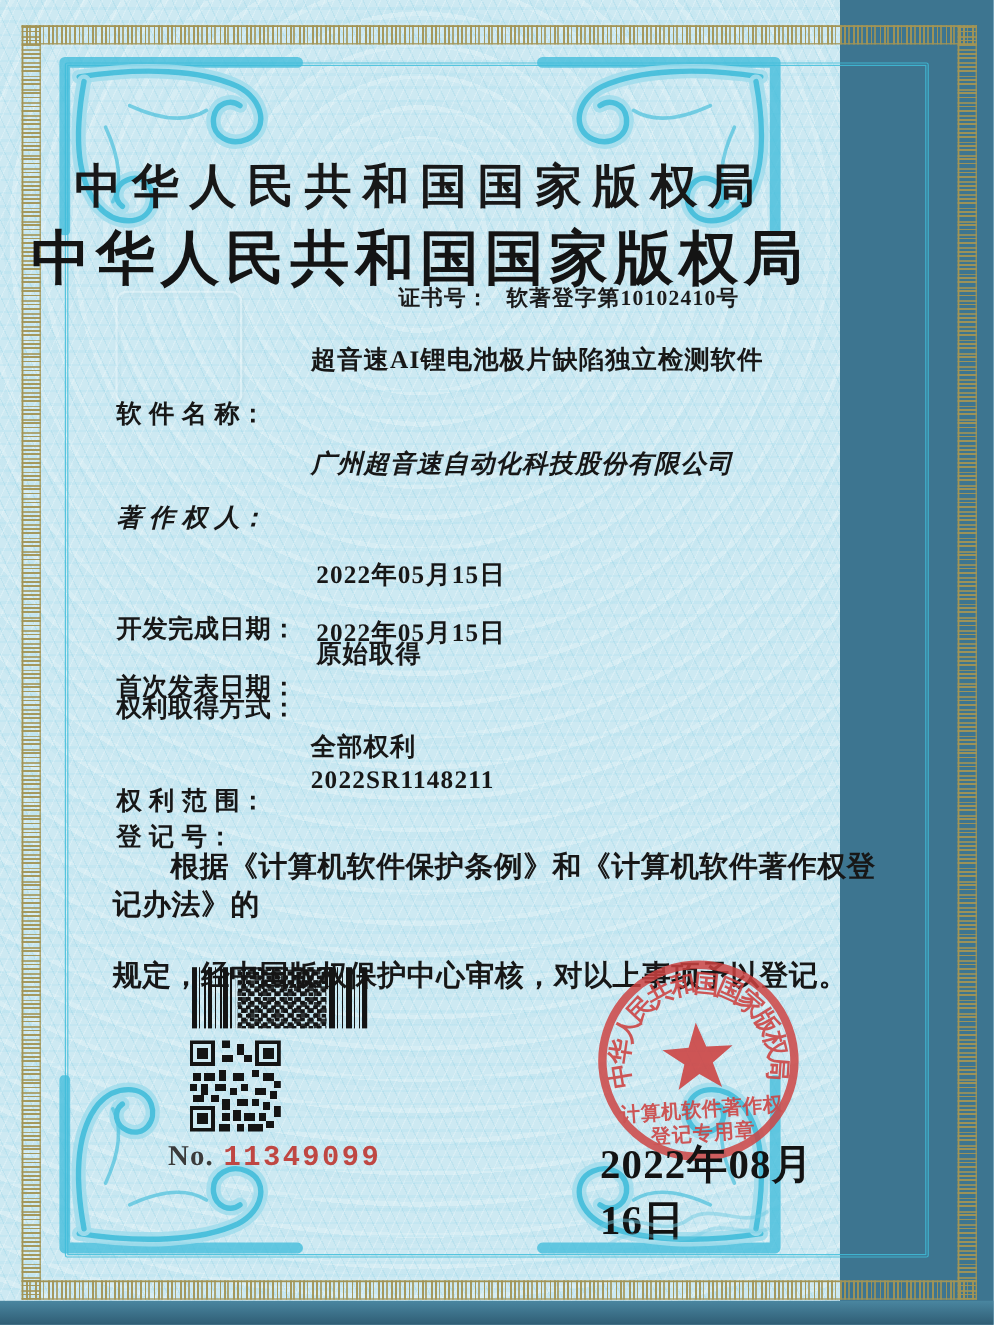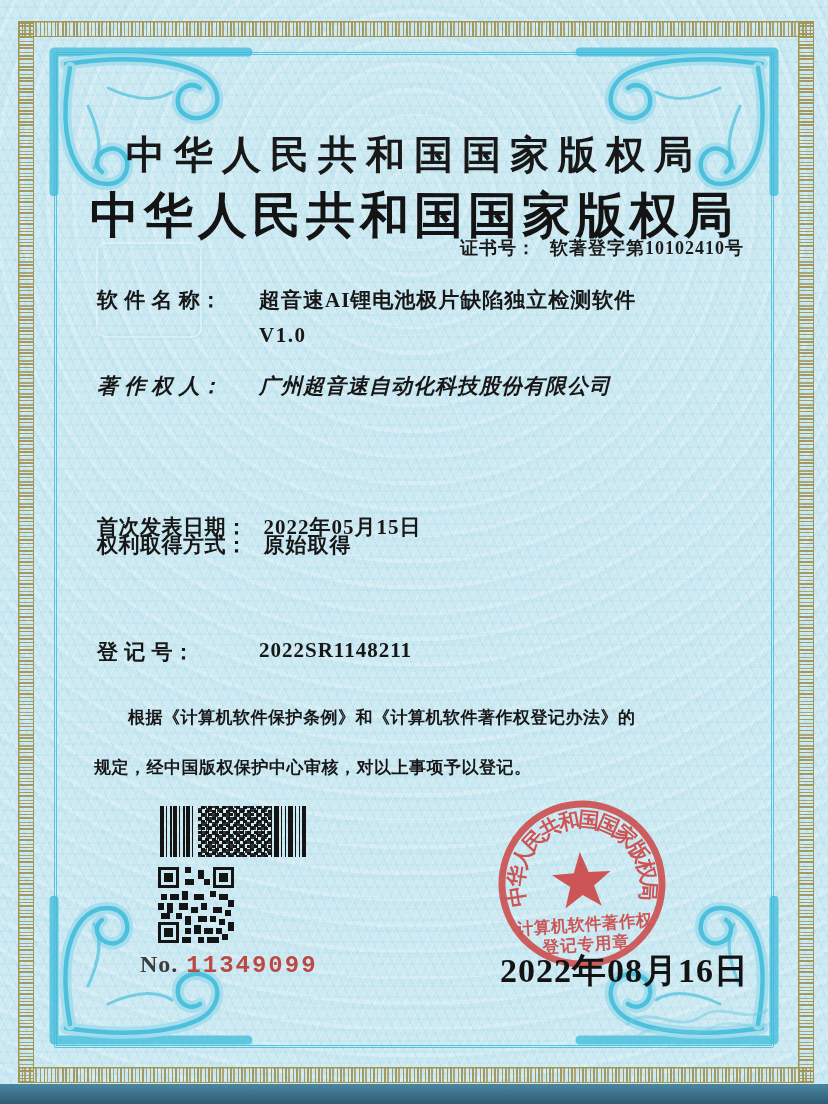--- a/index.html
+++ b/index.html
@@ -7,21 +7,21 @@
   body {
     font-family: "Liberation Serif", "DejaVu Serif", serif;
     background: #3d7590;
     position: relative;
   }
   .photo-edge-bottom {
     position: absolute; left: 0; bottom: 0; width: 100%; height: 20px;
     background: linear-gradient(#4a86a0, #2f5d74);
   }
   .cert {
-    position: absolute; left: 0; top: 0; width: 828px; height: 1086px;
+    position: absolute; left: 0; top: 0; width: 700px; height: 1086px;
     background-color: #cde9f2;
     background-image:
       repeating-linear-gradient(115deg, rgba(255,255,255,0.22) 0 1px, rgba(255,255,255,0) 1px 7px),
       repeating-linear-gradient(245deg, rgba(106,193,219,0.16) 0 1px, rgba(255,255,255,0) 1px 9px),
       repeating-linear-gradient(0deg, rgba(170,222,238,0.25) 0 2px, rgba(255,255,255,0) 2px 11px),
       repeating-radial-gradient(circle at 50% 18%, rgba(255,255,255,0.18) 0 4px, rgba(160,215,232,0.12) 4px 9px, rgba(255,255,255,0) 9px 26px);
   }
   
   .gk { position: absolute; }
   .gk-h {
@@ -70,26 +70,26 @@
     position: absolute; left: 0; top: 183px; width: 100%;
     text-align: center; font-size: 49px; font-weight: 700; color: #141414;
     letter-spacing: 5px;
   }
   .cert-no {
     position: absolute; top: 236px; right: 84px;
     font-size: 18px; font-weight: 700; color: #1b1b1b; letter-spacing: 1px;
   }
   .cert-no .gap { display: inline-block; width: 14px; }
   .row { position: absolute; left: 97px; font-size: 21px; font-weight: 700; color: #171717; }
-  .row .lbl { display: inline-block; min-width: 146px; letter-spacing: 0.5px; vertical-align: top; }
+  .row .lbl { display: inline-block; min-width: 146px; letter-spacing: 0.5px; vertical-align: top; margin-top: 45px; }
   .row .val { display: inline-block; margin-left: 16px; letter-spacing: 1px; vertical-align: top; }
   .row .val .v2 { display: block; margin-top: 9px; letter-spacing: 1.5px; }
   .r0 { top: 286px; } .r1 { top: 372px; font-style: italic; } .r2 { top: 465px; }
   .r3 { top: 513px; } .r4 { top: 531px; } .r5 { top: 608px; } .r6 { top: 638px; }
-  .statement { position: absolute; left: 94px; width: 648px; top: 706px; font-size: 17px; font-weight: 700; color: #171717; letter-spacing: 0.5px; }
+  .statement { position: absolute; left: 94px; width: 648px; top: 706px; font-size: 24px; font-weight: 700; color: #171717; letter-spacing: 0.5px; }
   .statement .s-line1 { display: block; text-indent: 2em; }
   .statement .s-line2 { display: block; margin-top: 27px; }
   
   .barcode { position: absolute; left: 160px; top: 806px; width: 146px; height: 51px; display: flex; }
   .bc-left {
     width: 36px; height: 100%;
     background: repeating-linear-gradient(90deg, #141414 0 4px, rgba(0,0,0,0) 4px 6px, #141414 6px 7px, rgba(0,0,0,0) 7px 10px, #141414 10px 12px, rgba(0,0,0,0) 12px 13px);
   }
   .bc-mid {
     flex: 1; height: 100%; margin: 0 2px;
@@ -173,30 +173,36 @@
 
   <div class="emboss"></div>
 
   <div class="authority">中华人民共和国国家版权局</div>
   <div class="cert-title">中华人民共和国国家版权局</div>
   <div class="cert-no">
     <span>证书号：</span><span class="gap"></span><span>软著登字第10102410号</span>
   </div>
 
   <div class="row r0">
-    <span class="lbl">软  件  名  称：</span><span class="val"><span>超音速AI锂电池极片缺陷独立检测软件</span><span class="v2">V1.0</span></span>
+    <span class="lbl">软  件  名  称：</span><span class="val"><span>超音速AI锂电池极片缺陷独立检测软件</span></span>
   </div>
   <div class="row r1">
     <span class="lbl">著  作  权  人：</span><span class="val">广州超音速自动化科技股份有限公司</span>
   </div>
+  <div class="row r2">
+    <span class="lbl">开发完成日期：</span><span class="val">2022年05月15日</span>
+  </div>
   <div class="row r3">
     <span class="lbl">首次发表日期：</span><span class="val">2022年05月15日</span>
   </div>
   <div class="row r4">
     <span class="lbl">权利取得方式：</span><span class="val">原始取得</span>
+  </div>
+  <div class="row r5">
+    <span class="lbl">权  利  范  围：</span><span class="val">全部权利</span>
   </div>
   <div class="row r6">
     <span class="lbl">登    记    号：</span><span class="val">2022SR1148211</span>
   </div>
 
   <div class="statement">
     <span class="s-line1">根据《计算机软件保护条例》和《计算机软件著作权登记办法》的</span>
     <span class="s-line2">规定，经中国版权保护中心审核，对以上事项予以登记。</span>
   </div>
 

